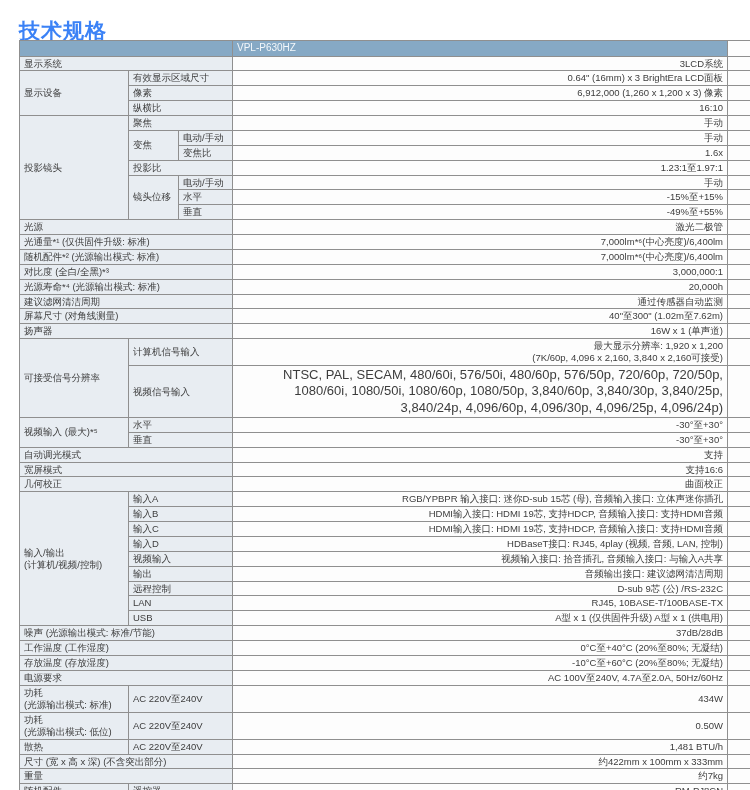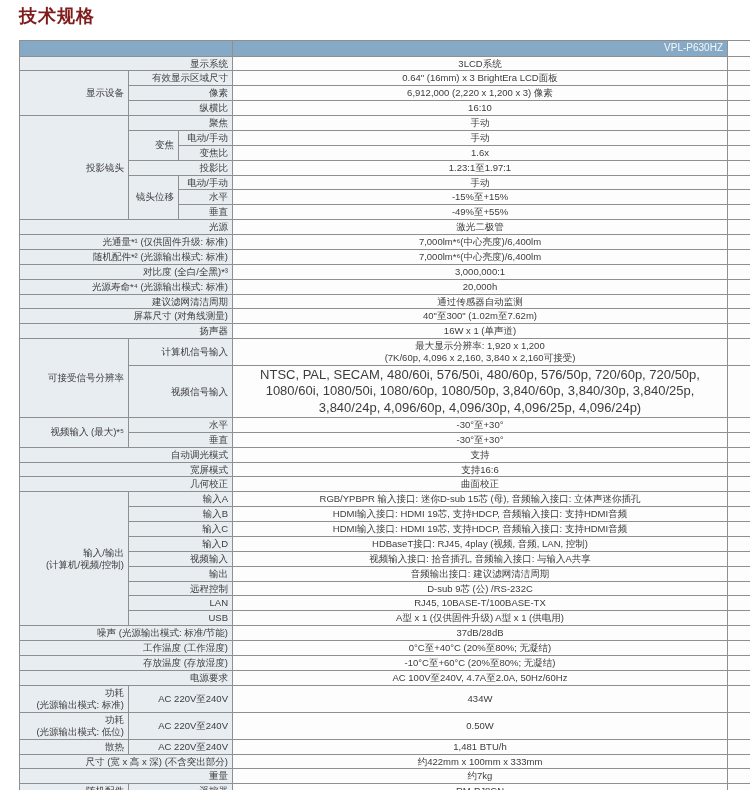--- a/index.html
+++ b/index.html
@@ -1,45 +1,45 @@
 <!DOCTYPE html>
 <html style="--header_bg: #86a9c5; --label_bg: #e8edf2; --border: #8f8f8f;"><head>
 <meta charset="utf-8">
 <style>
   html,body { margin:0; padding:0; }
   body {
     width:750px; height:790px; overflow:hidden; position:relative;
     background:#ffffff; font-family:"Liberation Sans", sans-serif;
   }
   .title {
-    position:absolute; left:19px; top:4px;
-    font-size:18px; font-weight:bold; color:#7f1d1d; letter-spacing:1px;
+    position:absolute; left:19px; top:17px;
+    font-size:21px; font-weight:bold; color:#3b82f6; letter-spacing:1px;
   }
   table.spec {
     position:absolute; left:19px; top:40px;
     border-collapse:collapse; table-layout:fixed;
     width:745px; font-size:9.5px; color:#3c3c3c;
     border:1px solid #6f6f6f;
   }
   td {
     border:1px solid #8f8f8f;
     padding:1px 4px;
     white-space:pre-line;
     overflow:hidden;
     line-height:1.25;
     vertical-align:middle;
   }
   tr { height:14px; }
   tr.h2 { height:27px; }
   td.head {
     background:var(--header_bg, #86a9c5);
-    color:#f4f8fb; text-align:right; font-size:10px;
-  }
-  td.lbl { background:var(--label_bg, #e8edf2); text-align:right; }
-  td.val { background:#fdfdfd; text-align:center; }
+    color:#f4f8fb; text-align:left; font-size:10px;
+  }
+  td.lbl { background:var(--label_bg, #e8edf2); text-align:left; }
+  td.val { background:#fdfdfd; text-align:right; }
   td.val.fs9 { font-size:13px; }
   td.sliver { background:#fdfdfd; padding:0; }
 </style>
 </head>
 <body>
 
 <div class="title">技术规格</div>
 
 <table class="spec">
   <colgroup>
@@ -63,21 +63,21 @@
     </tr>
 
     <tr>
       <td class="lbl" rowspan="3">显示设备</td>
       <td class="lbl" colspan="2">有效显示区域尺寸</td>
       <td class="val">0.64" (16mm) x 3 BrightEra LCD面板</td>
       <td class="sliver"></td>
     </tr>
     <tr>
       <td class="lbl" colspan="2">像素</td>
-      <td class="val">6,912,000 (2,220 x 1,200 x 3) 像素</td>
+      <td class="val">6,912,000 (1,260 x 1,200 x 3) 像素</td>
       <td class="sliver"></td>
     </tr>
     <tr>
       <td class="lbl" colspan="2">纵横比</td>
       <td class="val">16:10</td>
       <td class="sliver"></td>
     </tr>
 
     <tr>
       <td class="lbl" rowspan="7">投影镜头</td>

